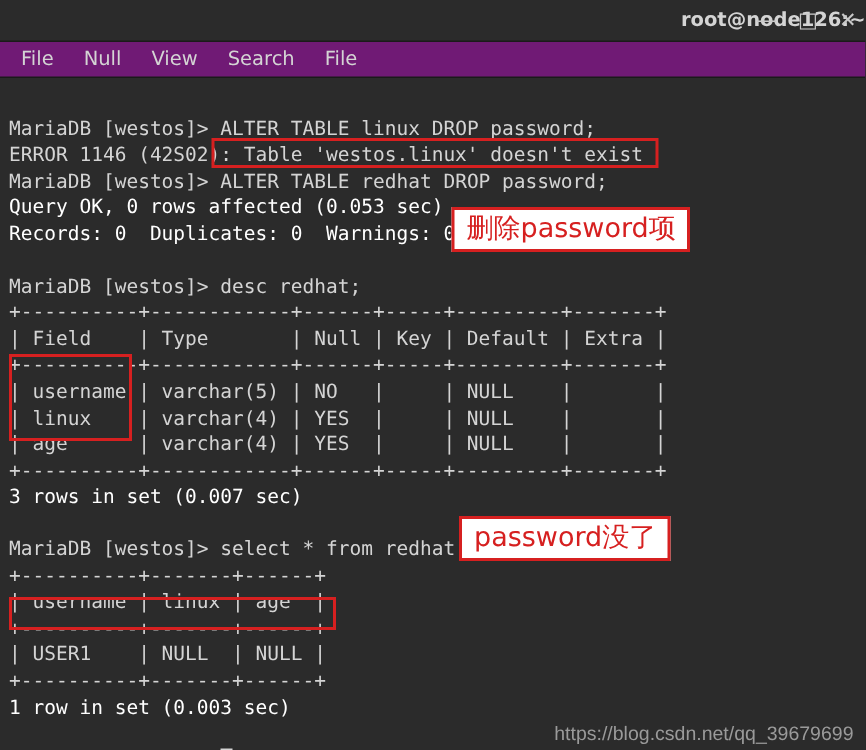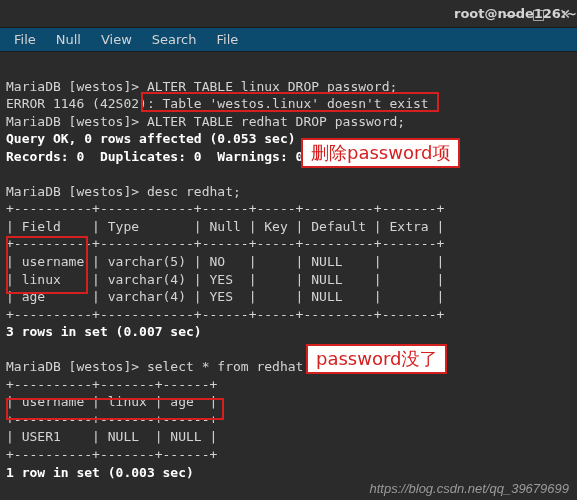--- a/index.html
+++ b/index.html
@@ -27,40 +27,40 @@
     }
     .titlebar-controls {
       position: absolute;
       right: 6px;
       display: flex;
       gap: 14px;
       align-items: center;
     }
     .ctrl { color: #c8c8c8; font-size: 14px; cursor: pointer; line-height: 1; }
     .menubar {
-      background: #0c4a6e;
+      background: #701a75;
       height: 24px;
       display: flex;
       align-items: center;
       padding: 0 6px;
       gap: 4px;
       border-bottom: 1px solid #1a1a1a;
     }
     .menu-item { color: #d4d4d4; font-size: 13px; padding: 2px 8px; cursor: pointer; }
     .terminal {
       background: #2b2b2b;
       color: #d4d4d4;
       font-family: "DejaVu Sans Mono", "Liberation Mono", monospace;
       font-size: 13px;
       line-height: 1.35;
       padding: 8px 6px;
       white-space: pre;
       position: relative;
     }
-    .bold { font-weight: bold; color: #ffffff; }
+    .bold { font-weight: normal; color: #ffffff; }
     .annot {
       position: absolute;
       border: 2px solid #d62020;
       pointer-events: none;
     }
     .annot-label {
       position: absolute;
       background: #ffffff;
       border: 2px solid #d62020;
       color: #d62020;
@@ -69,21 +69,20 @@
       padding: 1px 8px;
       pointer-events: none;
     }
     .watermark {
       position: absolute;
       right: 8px;
       bottom: 4px;
       color: #9a9a9a;
       font-size: 13px;
       font-family: sans-serif;
-      font-style: italic;
     }
     .cursor {
       display: inline-block;
       width: 8px;
       height: 14px;
       background: #d4d4d4;
       vertical-align: -2px;
     }
   </style>
 </head>

